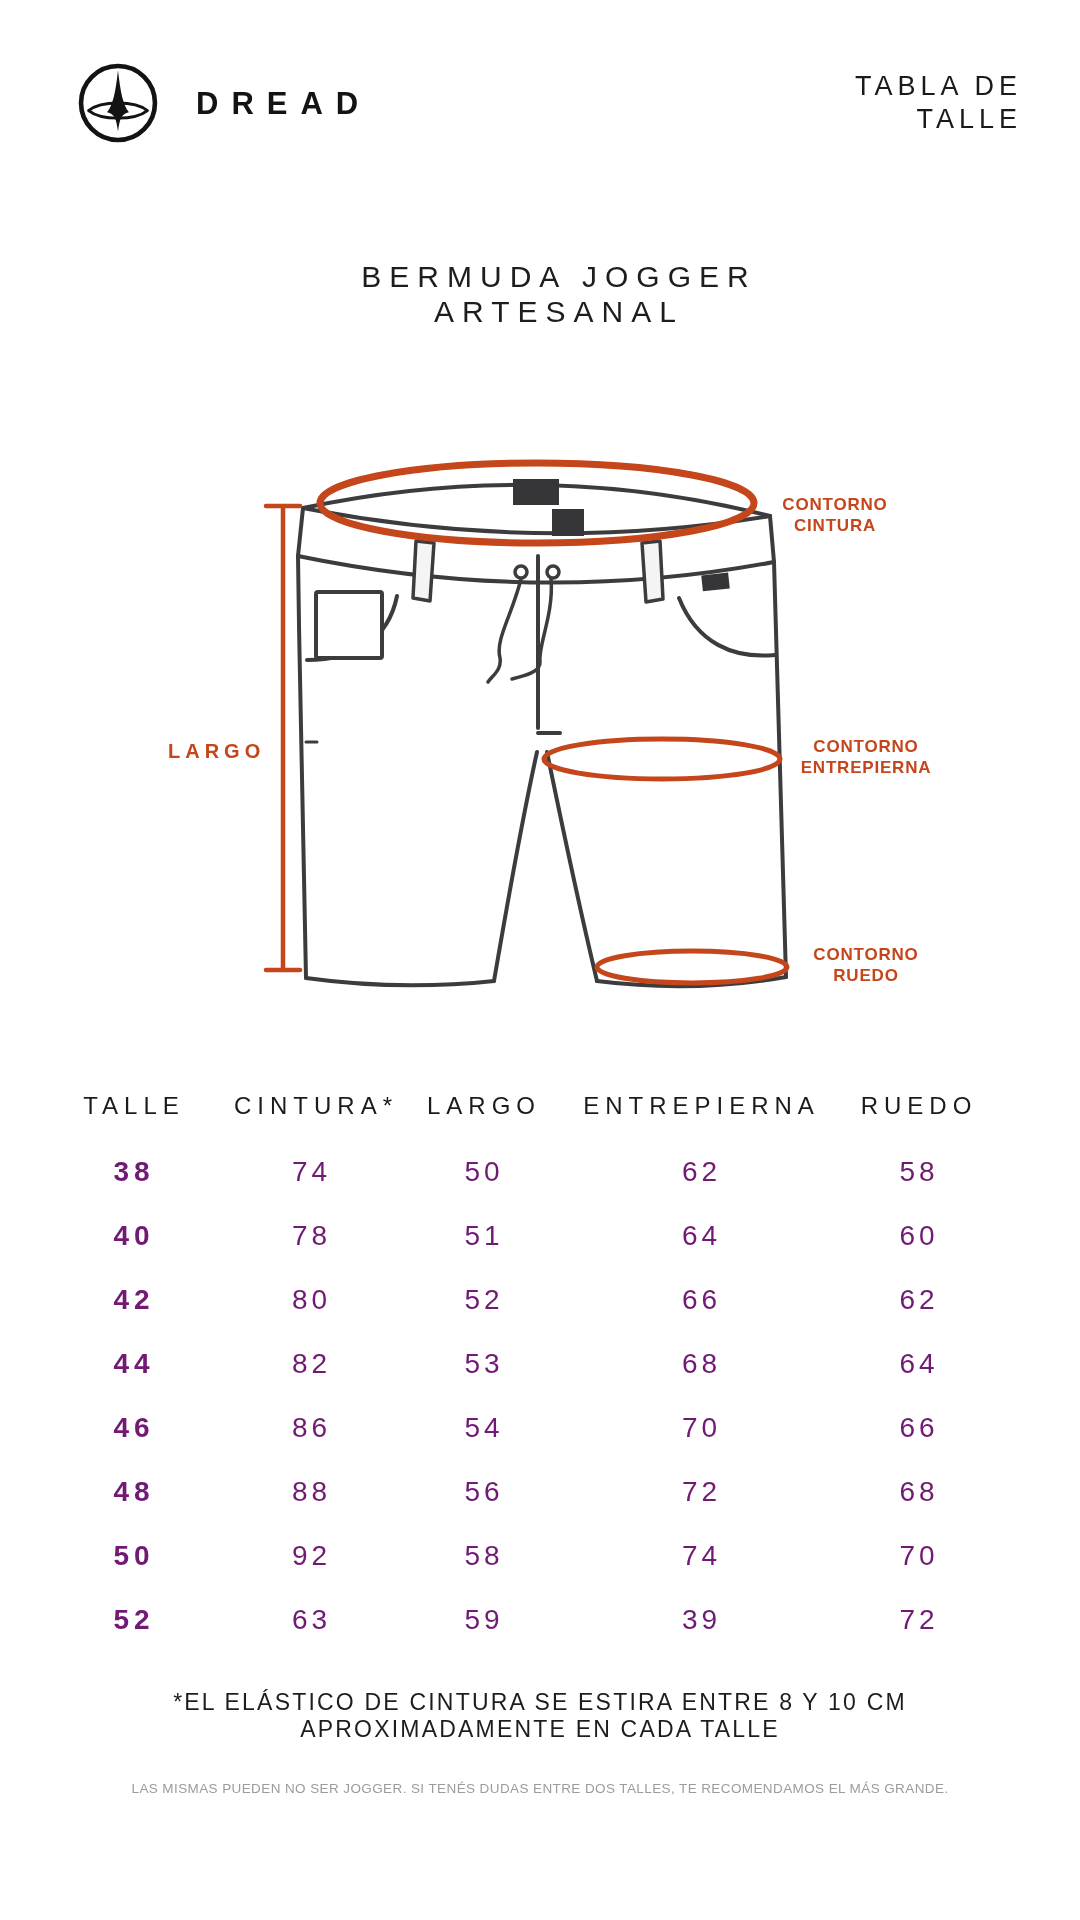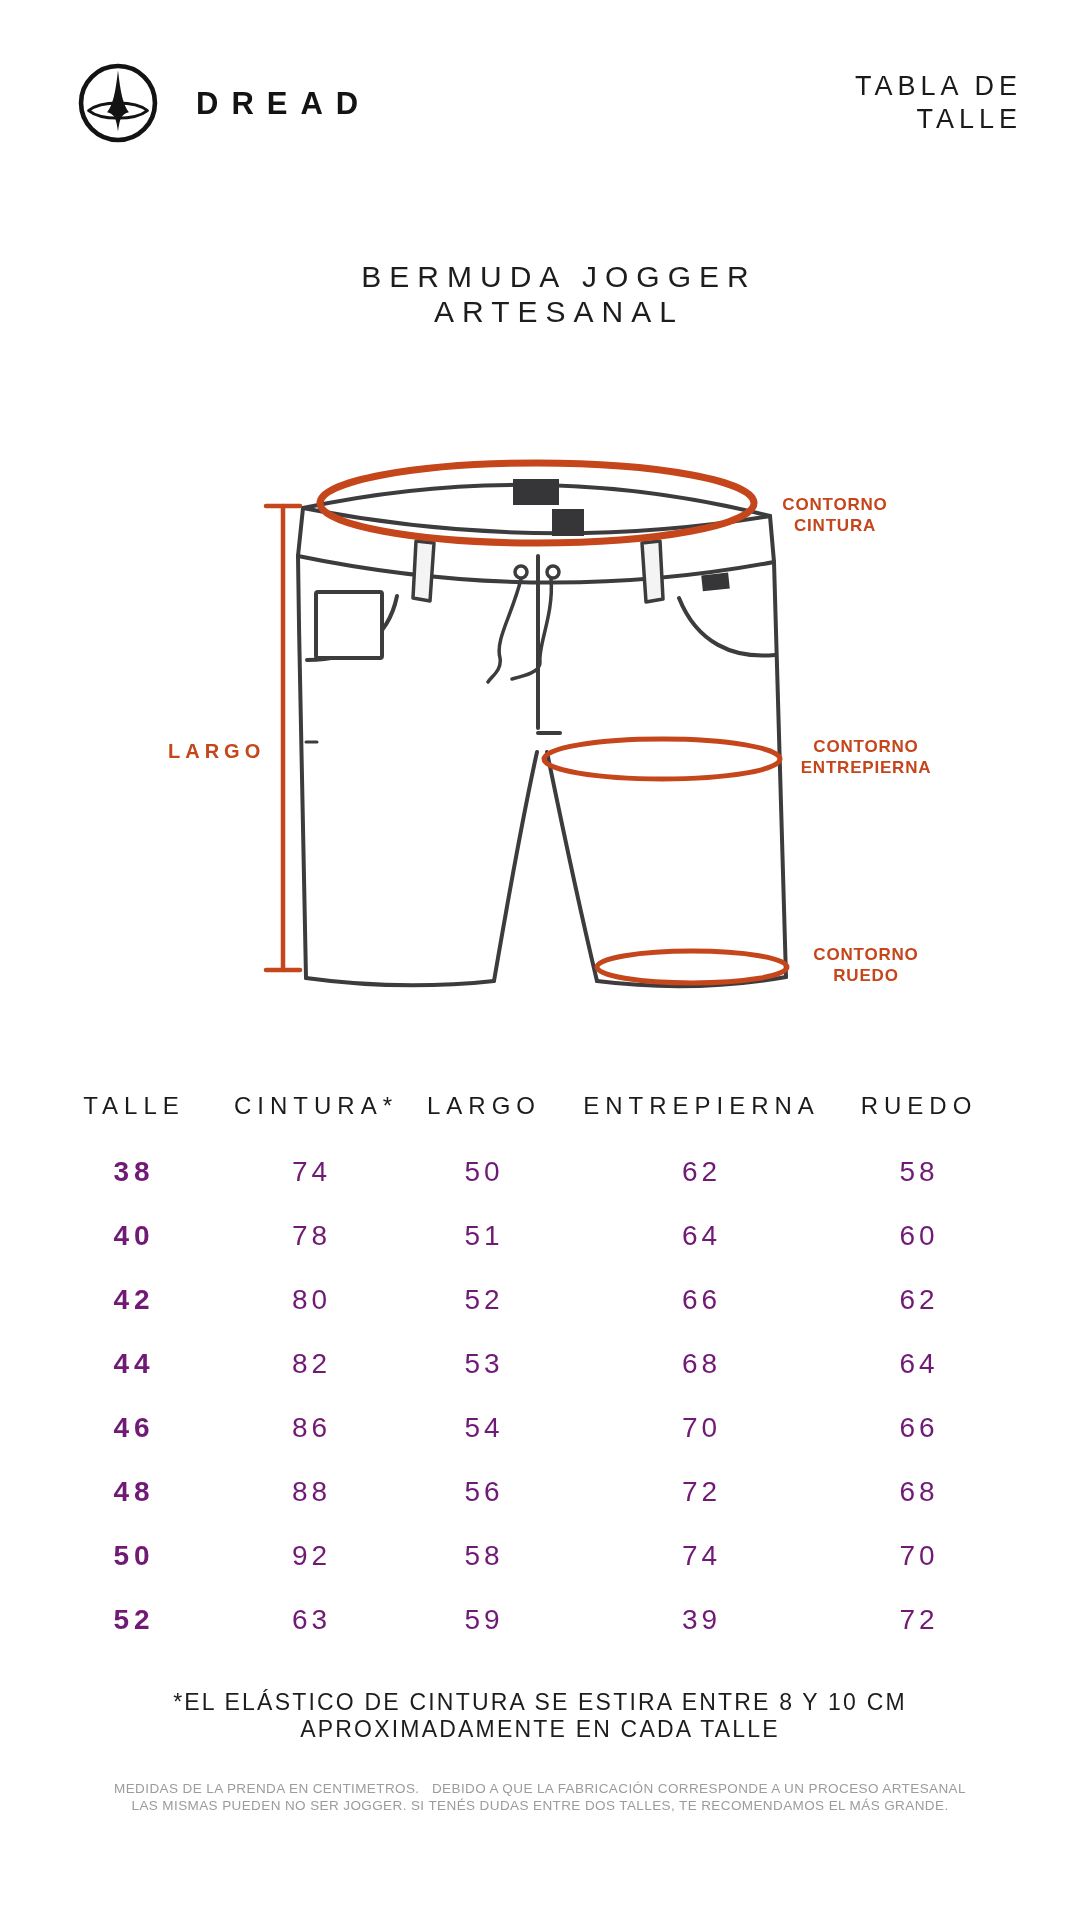--- a/index.html
+++ b/index.html
@@ -214,17 +214,16 @@
       </div>
     </div>
   </div>
 
   <div class="footnote">
     <div>*EL ELÁSTICO DE CINTURA SE ESTIRA ENTRE 8 Y 10 CM</div>
     <div>APROXIMADAMENTE EN CADA TALLE</div>
   </div>
 
   <div class="disclaimer">
-    <div>MEDIDAS DE LA PRENDA EN CENTIMETROS.&nbsp;&nbsp; DEBIDO A QUE LA FABRICACIÓN CORRESPONDE A UN PROCESO ARTESANAL</div>
     <div>LAS MISMAS PUEDEN NO SER JOGGER. SI TENÉS DUDAS ENTRE DOS TALLES, TE RECOMENDAMOS EL MÁS GRANDE.</div>
   </div>
 
 </div>
 
 </body></html>

